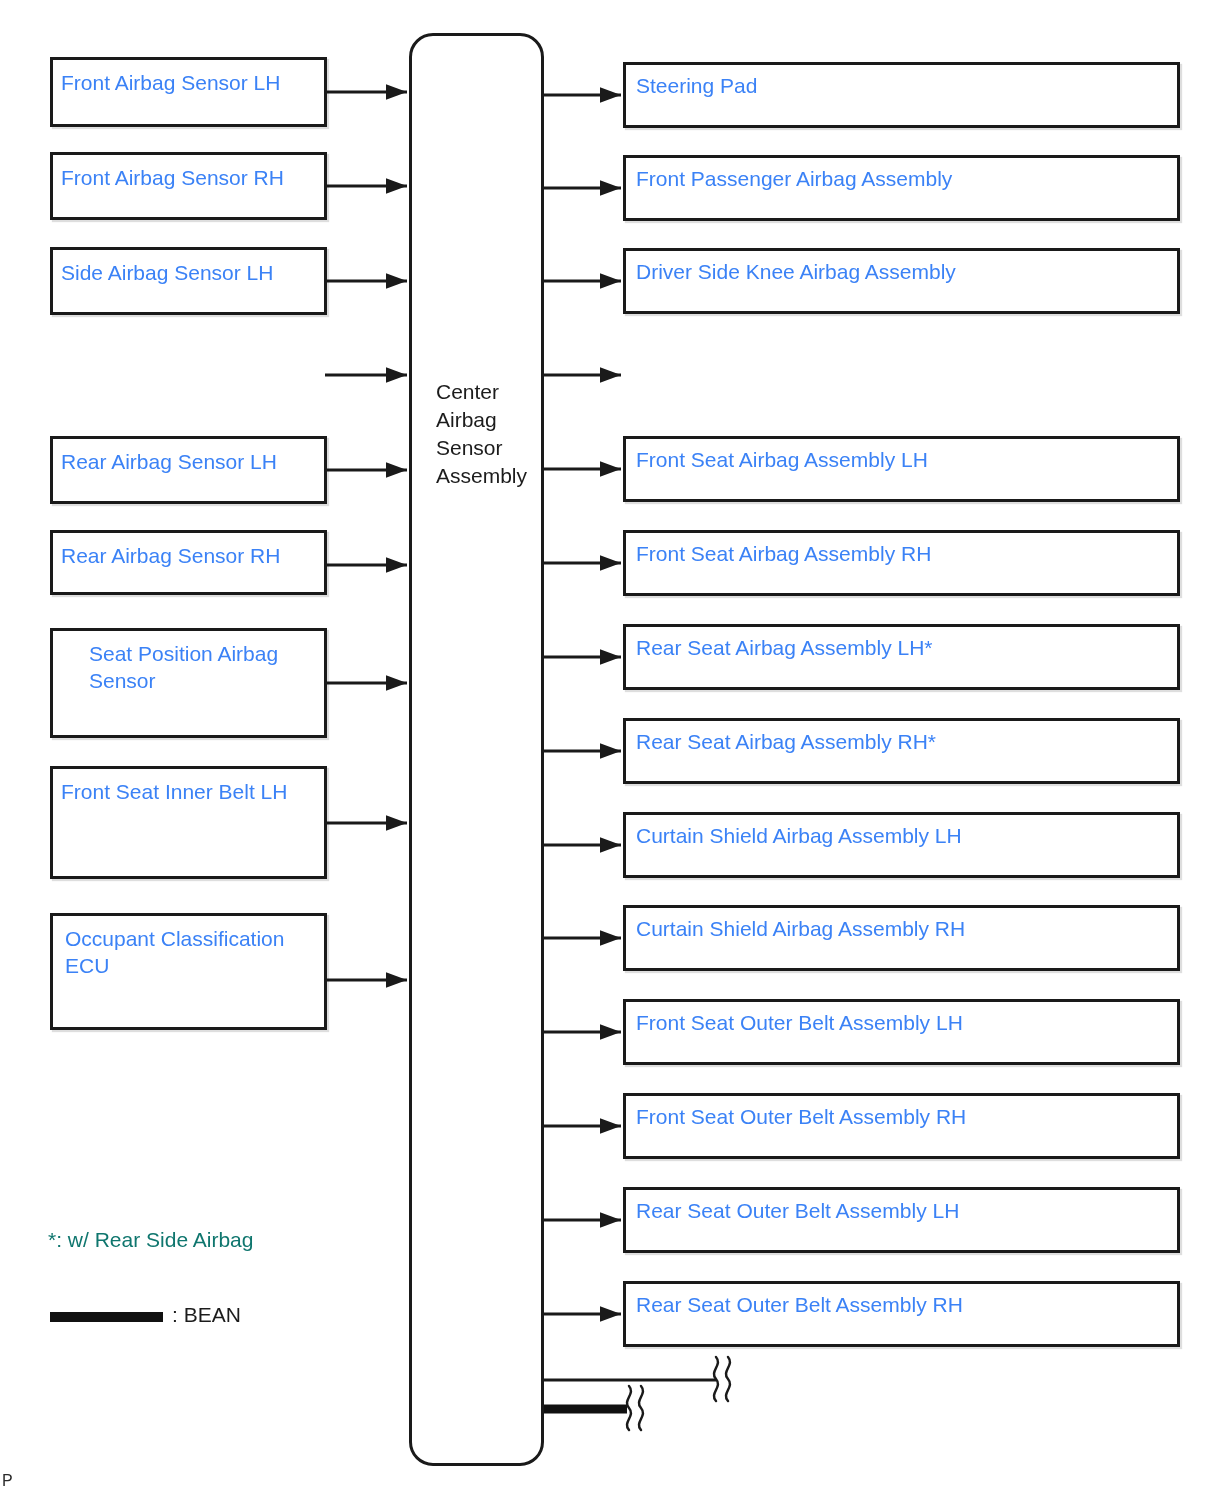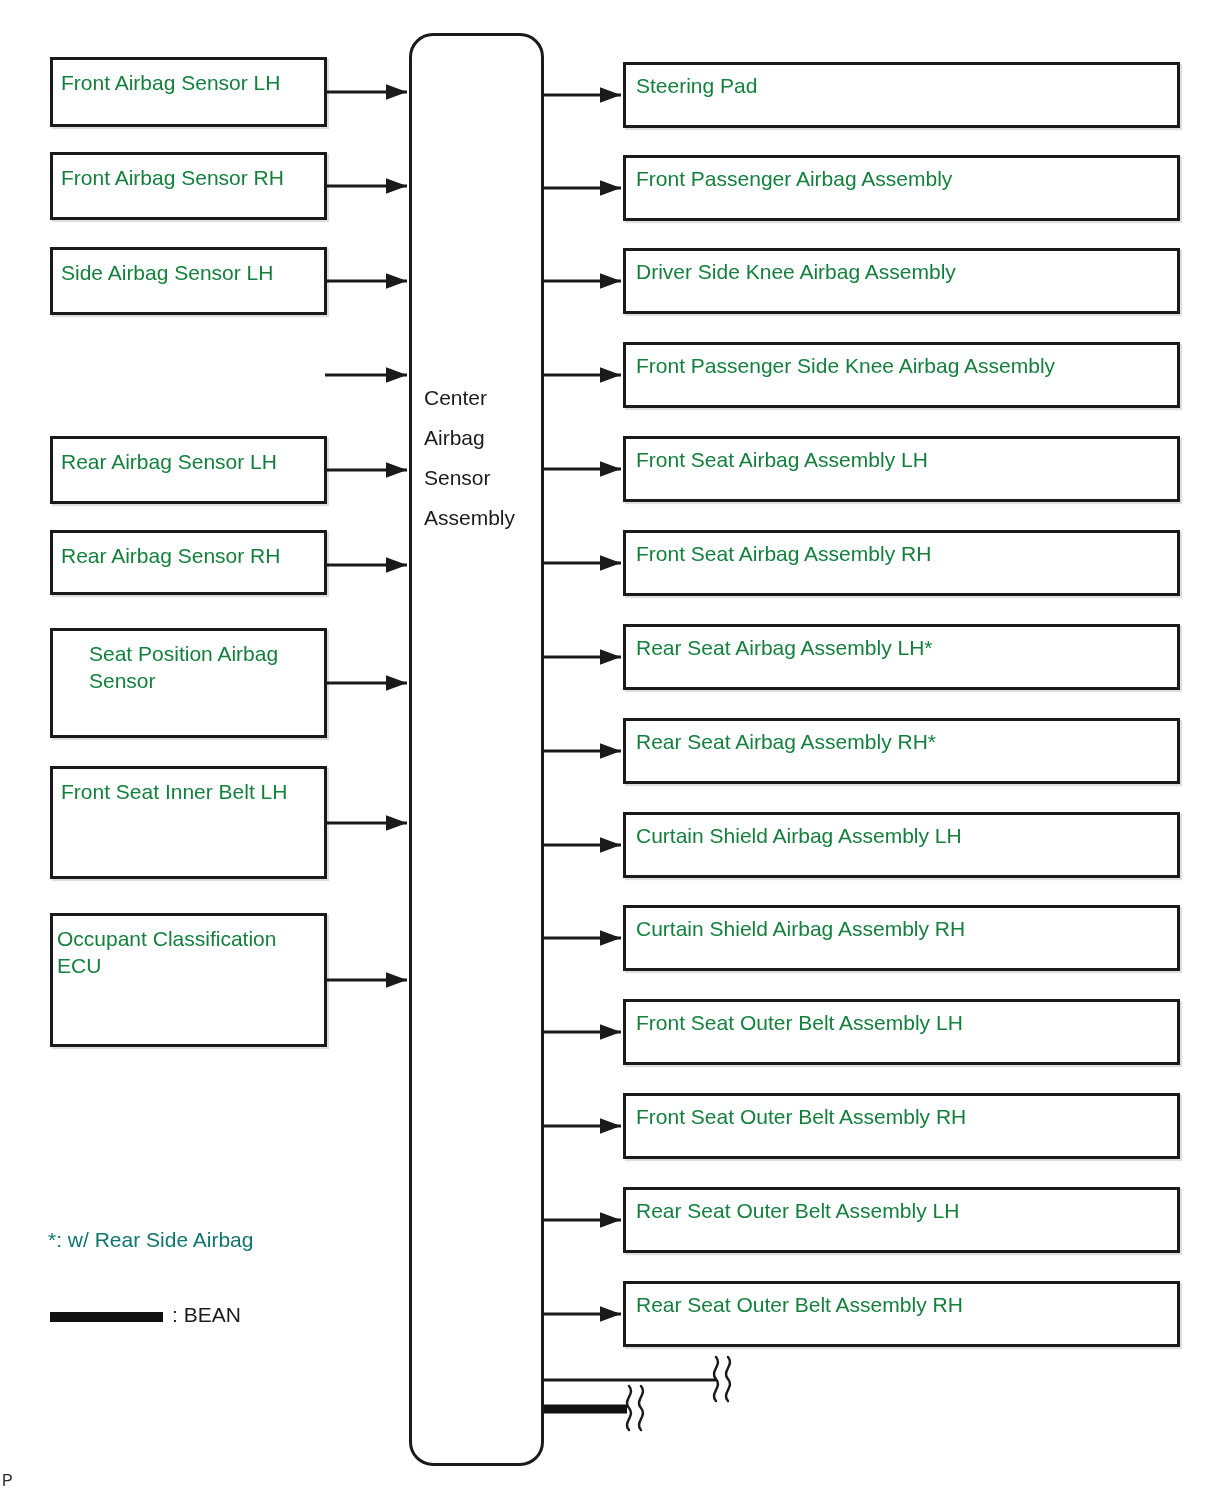--- a/index.html
+++ b/index.html
@@ -3,31 +3,31 @@
 <meta charset="utf-8">
 <style>
   html,body{margin:0;padding:0;background:#fff;}
   .stage{
     position:relative;width:1230px;height:1496px;background:#ffffff;
     font-family:"Liberation Sans","DejaVu Sans",sans-serif;color:#1a1a1a;overflow:hidden;
   }
   .node{
     position:absolute;box-sizing:border-box;background:#ffffff;
     border:3.5px solid #1a1a1a;box-shadow:2px 2px 1px rgba(0,0,0,0.13);
-    font-size:21px;line-height:27px;color:#15803d;
+    font-size:21px;line-height:27px;color:#3b82f6;
   }
   .left-col{left:50px;width:277px;padding:9px 8px 0 8px;}
   .right-col{left:623px;width:557px;height:66px;padding:7px 14px 0 10px;}
   .center-box{
     position:absolute;left:409px;top:33px;width:135px;height:1433px;
     box-sizing:border-box;border:3.5px solid #1a1a1a;border-radius:24px;background:#ffffff;
   }
   .center-label{
-    position:absolute;left:424px;top:378px;width:114px;
-    font-size:21px;line-height:40px;color:#1c1c1c;
+    position:absolute;left:436px;top:378px;width:114px;
+    font-size:21px;line-height:28px;color:#1c1c1c;
   }
   .note{position:absolute;left:48px;top:1228px;font-size:21px;color:#0f766e;}
   .legend-bar{position:absolute;left:50px;top:1312px;width:113px;height:10px;background:#111;}
   .legend-text{position:absolute;left:172px;top:1303px;font-size:21px;color:#1c1c1c;}
   .page-marker{position:absolute;left:2px;top:1472px;font-size:16px;color:#2a2a2a;}
   svg.connectors{position:absolute;left:0;top:0;pointer-events:none;}
 </style>
 </head>
 <body>
 
@@ -83,26 +83,25 @@
   <div class="center-box"></div>
   <div class="center-label">Center Airbag Sensor Assembly</div>
 
   <div class="node left-col" style="top:57px;height:70px"><span>Front Airbag Sensor LH</span></div>
   <div class="node left-col" style="top:152px;height:68px"><span>Front Airbag Sensor RH</span></div>
   <div class="node left-col" style="top:247px;height:68px"><span>Side Airbag Sensor LH</span></div>
   <div class="node left-col" style="top:436px;height:68px"><span>Rear Airbag Sensor LH</span></div>
   <div class="node left-col" style="top:530px;height:65px"><span>Rear Airbag Sensor RH</span></div>
   <div class="node left-col" style="top:628px;height:110px;padding-left:36px"><span>Seat Position Airbag Sensor</span></div>
   <div class="node left-col" style="top:766px;height:113px"><span>Front Seat Inner Belt LH</span></div>
-  <div class="node left-col" style="top:913px;height:134px;padding-left:4px"><span>Occupant Classification ECU</span></div>
+  <div class="node left-col" style="top:913px;height:117px;padding-left:12px"><span>Occupant Classification ECU</span></div>
 
   <div class="node right-col" style="top:62px"><span>Steering Pad</span></div>
   <div class="node right-col" style="top:155px"><span>Front Passenger Airbag Assembly</span></div>
   <div class="node right-col" style="top:248px"><span>Driver Side Knee Airbag Assembly</span></div>
-  <div class="node right-col" style="top:342px"><span>Front Passenger Side Knee Airbag Assembly</span></div>
   <div class="node right-col" style="top:436px"><span>Front Seat Airbag Assembly LH</span></div>
   <div class="node right-col" style="top:530px"><span>Front Seat Airbag Assembly RH</span></div>
   <div class="node right-col" style="top:624px"><span>Rear Seat Airbag Assembly LH*</span></div>
   <div class="node right-col" style="top:718px"><span>Rear Seat Airbag Assembly RH*</span></div>
   <div class="node right-col" style="top:812px"><span>Curtain Shield Airbag Assembly LH</span></div>
   <div class="node right-col" style="top:905px"><span>Curtain Shield Airbag Assembly RH</span></div>
   <div class="node right-col" style="top:999px"><span>Front Seat Outer Belt Assembly LH</span></div>
   <div class="node right-col" style="top:1093px"><span>Front Seat Outer Belt Assembly RH</span></div>
   <div class="node right-col" style="top:1187px"><span>Rear Seat Outer Belt Assembly LH</span></div>
   <div class="node right-col" style="top:1281px"><span>Rear Seat Outer Belt Assembly RH</span></div>

